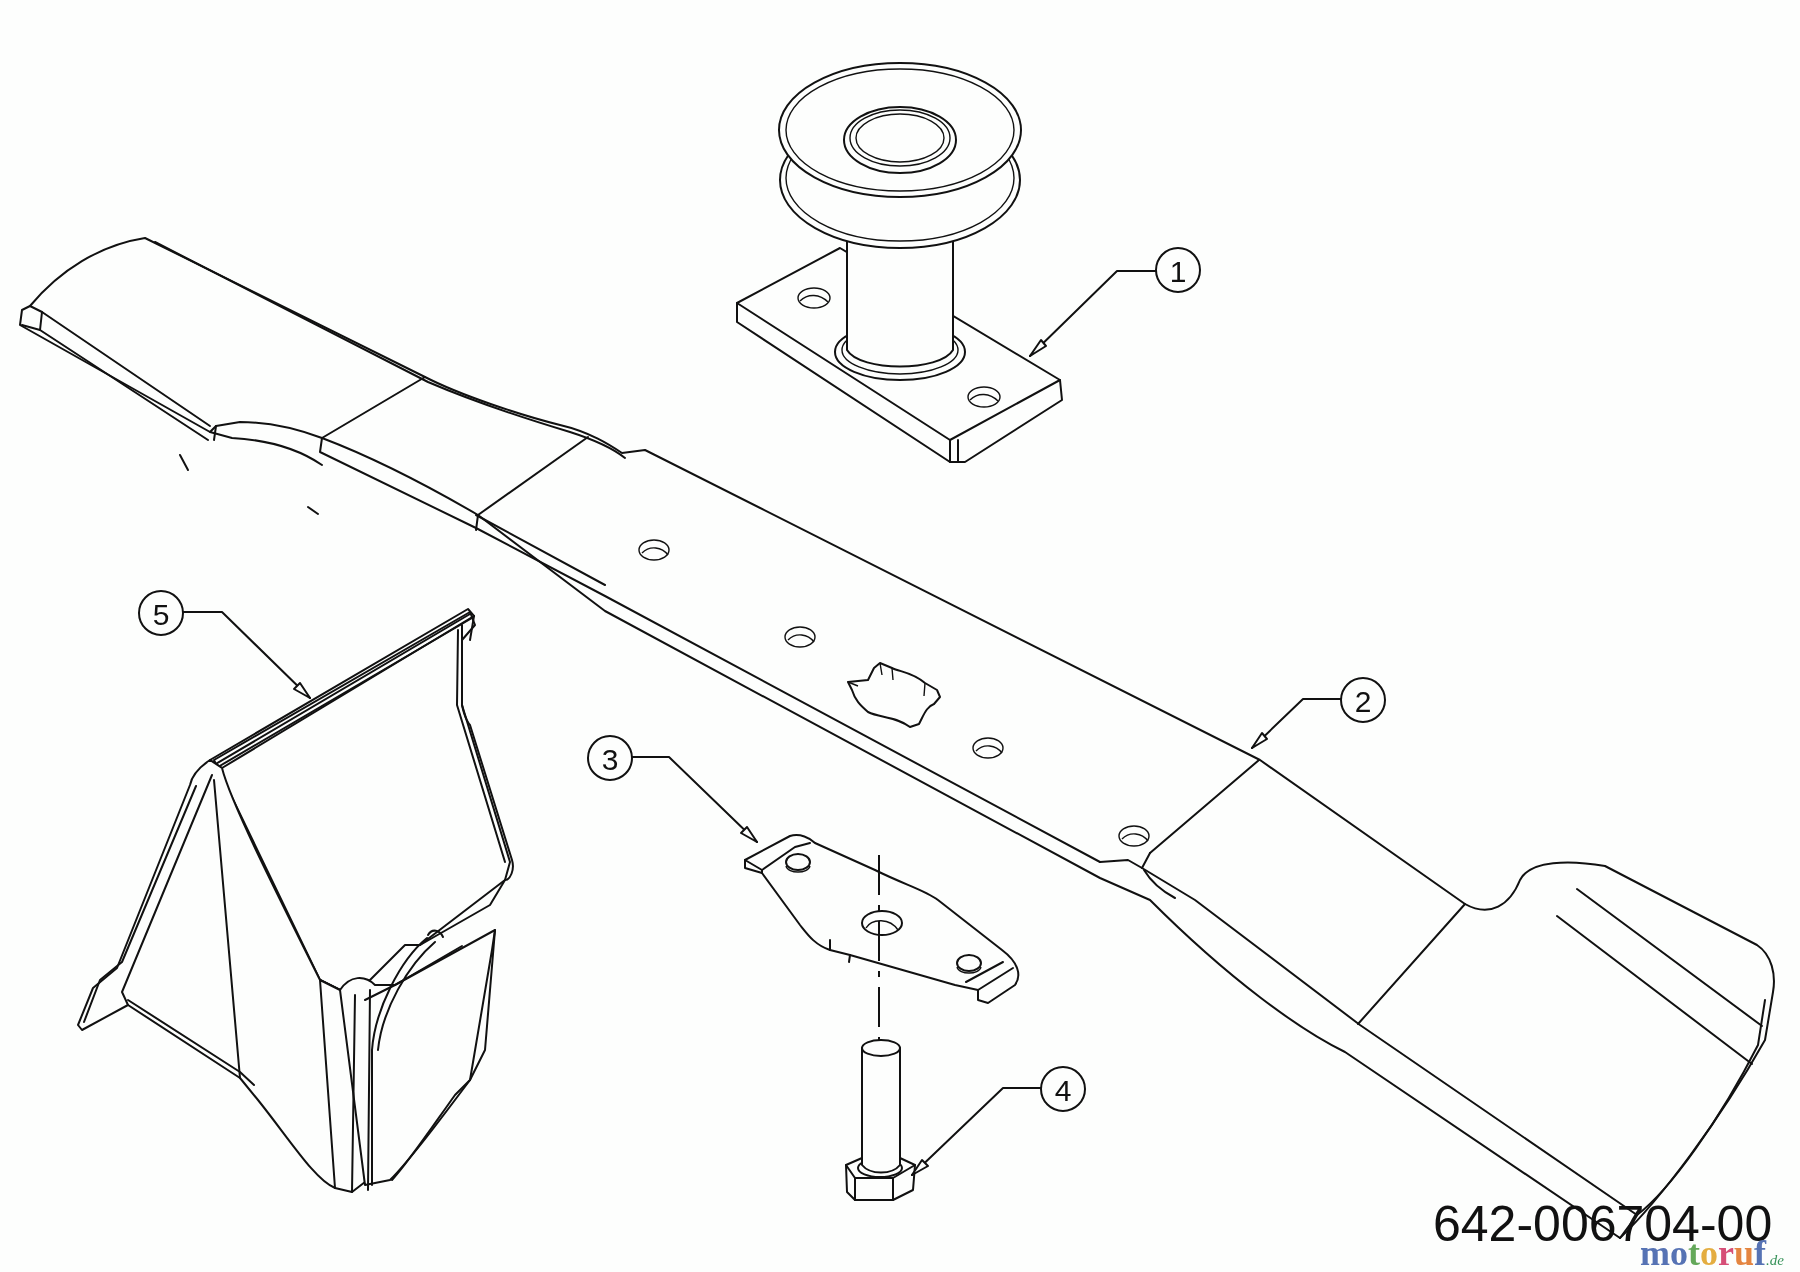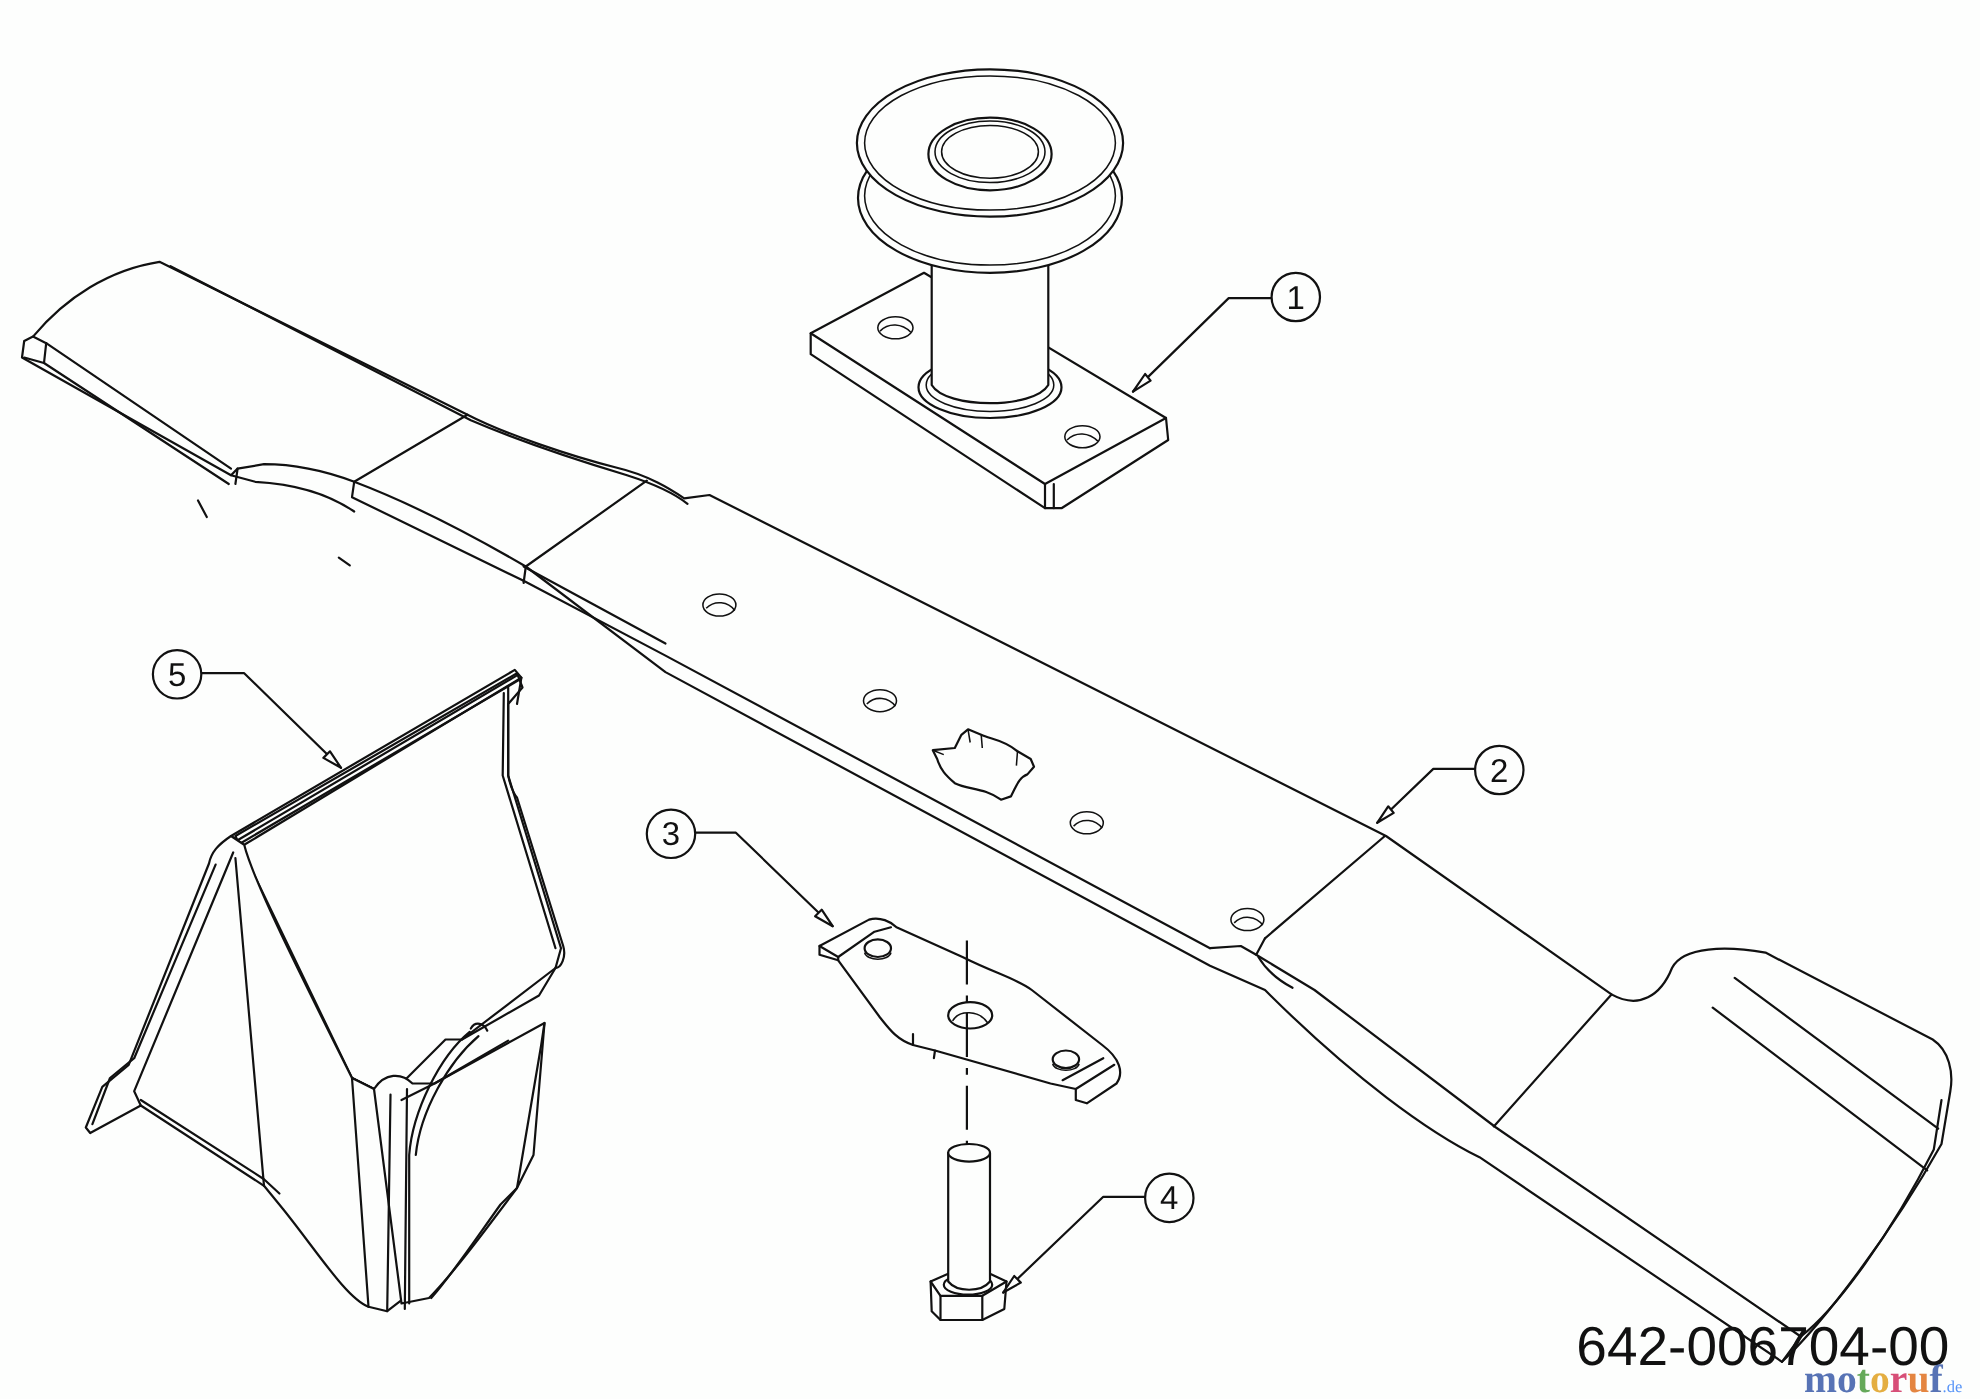--- a/index.html
+++ b/index.html
@@ -7,21 +7,21 @@
   #diagram { position: absolute; left: 0; top: 0; width: 1800px; height: 1272px; }
   svg .ln { fill: none; stroke: #111; stroke-width: 2; stroke-linejoin: round; stroke-linecap: round; }
   svg .fl { fill: #fdfefd; stroke: #111; stroke-width: 2; stroke-linejoin: round; }
   svg .thin { fill: none; stroke: #111; stroke-width: 1.4; }
   svg .dash { fill: none; stroke: #111; stroke-width: 2; stroke-dasharray: 40 10 6 10; }
   svg .callout-circle { fill: #fdfefd; stroke: #111; stroke-width: 2; }
   svg .callout-text { font-family: "Liberation Sans", sans-serif; font-size: 30px; fill: #111; text-anchor: middle; dominant-baseline: central; }
   .part-number { position: absolute; left: 1433px; top: 1195px; font-size: 50px; color: #111; letter-spacing: 0px; font-family: "Liberation Sans", sans-serif; }
   .watermark { position: absolute; left: 1640px; top: 1232px; font-family: "Liberation Serif", serif; font-size: 36px; font-weight: bold; opacity: 0.85; }
   .watermark span { display: inline-block; }
-  .watermark .suffix { font-size: 15px; font-weight: normal; color: #3b82f6; }
+  .watermark .suffix { font-size: 15px; font-weight: normal; color: #15803d; font-style: italic; }
 </style>
 </head>
 <body>
 
 <div id="diagram">
 <svg width="1800" height="1272" viewBox="0 0 1800 1272" xmlns="http://www.w3.org/2000/svg">
 
   <g>
 
     <path class="fl" d="

